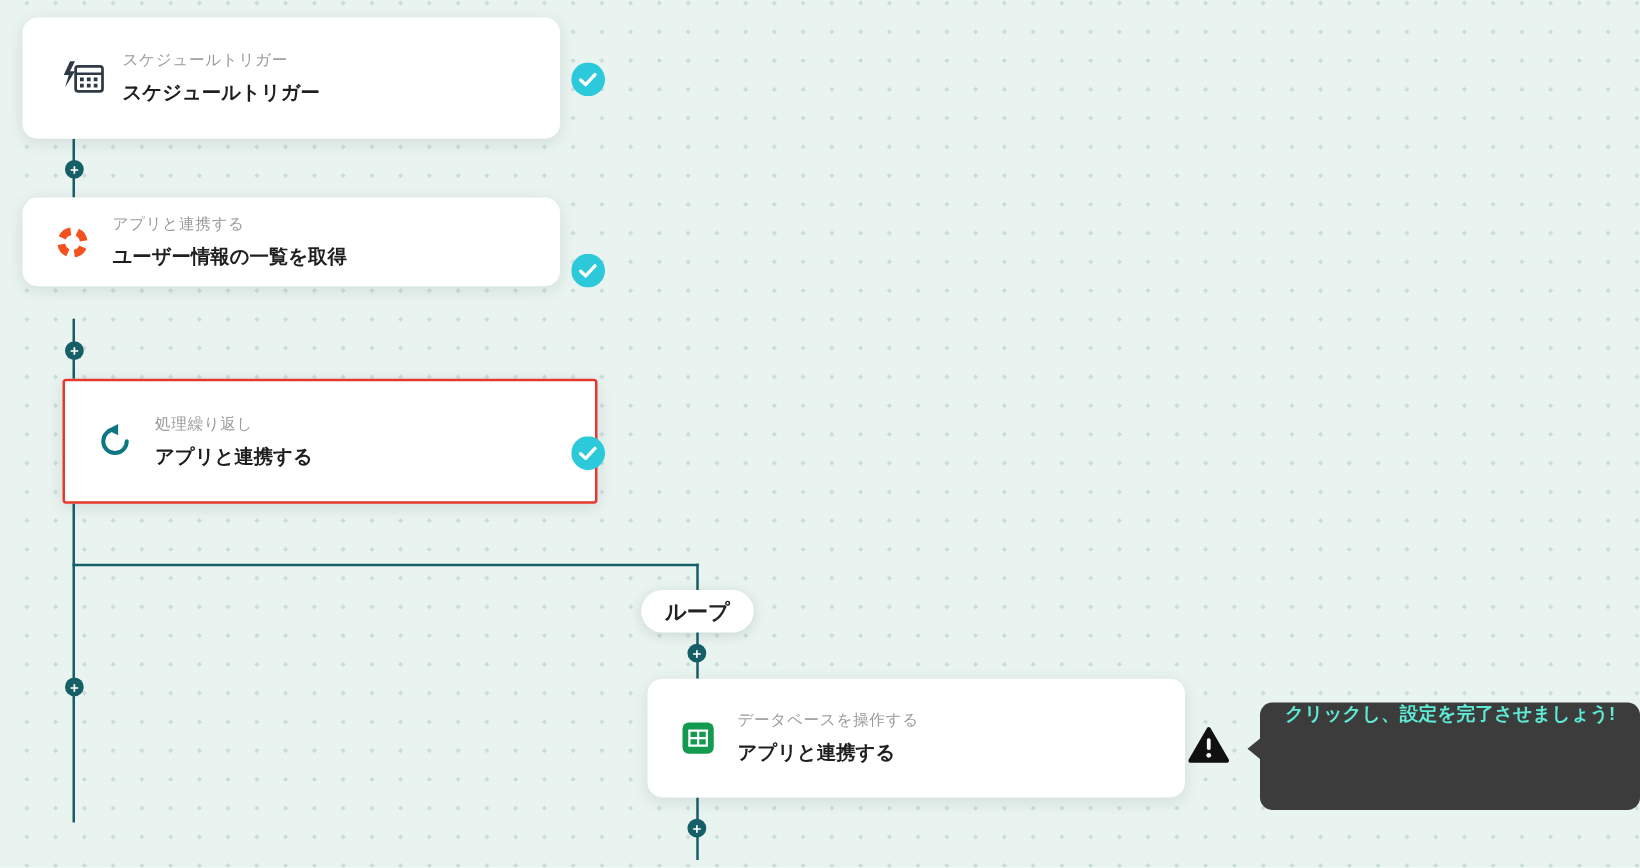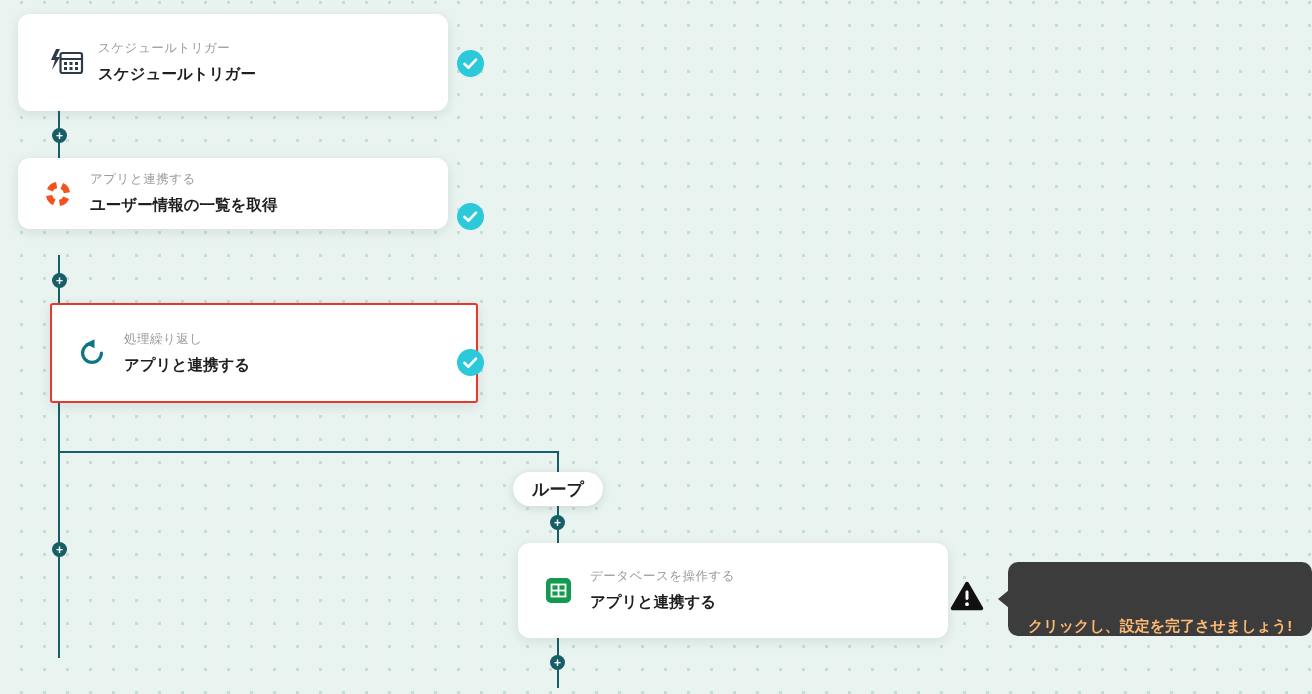--- a/index.html
+++ b/index.html
@@ -36,22 +36,22 @@
   .badge{
     position:absolute; background:#fff; border-radius:18px;
     box-shadow:0 2px 10px rgba(20,60,60,.14);
     display:flex; align-items:center; justify-content:center;
     font-weight:bold; font-size:17px; color:#222; cursor:pointer; z-index:2;
   }
 
   .warning{ position:absolute; cursor:pointer; z-index:2; }
 
   .tooltip{
-    position:absolute; background:#3c3c3c; color:#fdba74; border-radius:10px;
-    height:74px; padding:0 20px; display:flex; align-items:flex-end;
+    position:absolute; background:#3c3c3c; color:#5eead4; border-radius:10px;
+    height:86px; padding:0 20px; display:flex; align-items:flex-start;
     font-size:15px; font-weight:bold; white-space:nowrap; z-index:3;
   }
   .tooltip:before{
     content:""; position:absolute; left:-10px; top:28px;
     border-top:9px solid transparent; border-bottom:9px solid transparent;
     border-right:11px solid #3c3c3c;
   }
 </style>
 </head>
 <body>

